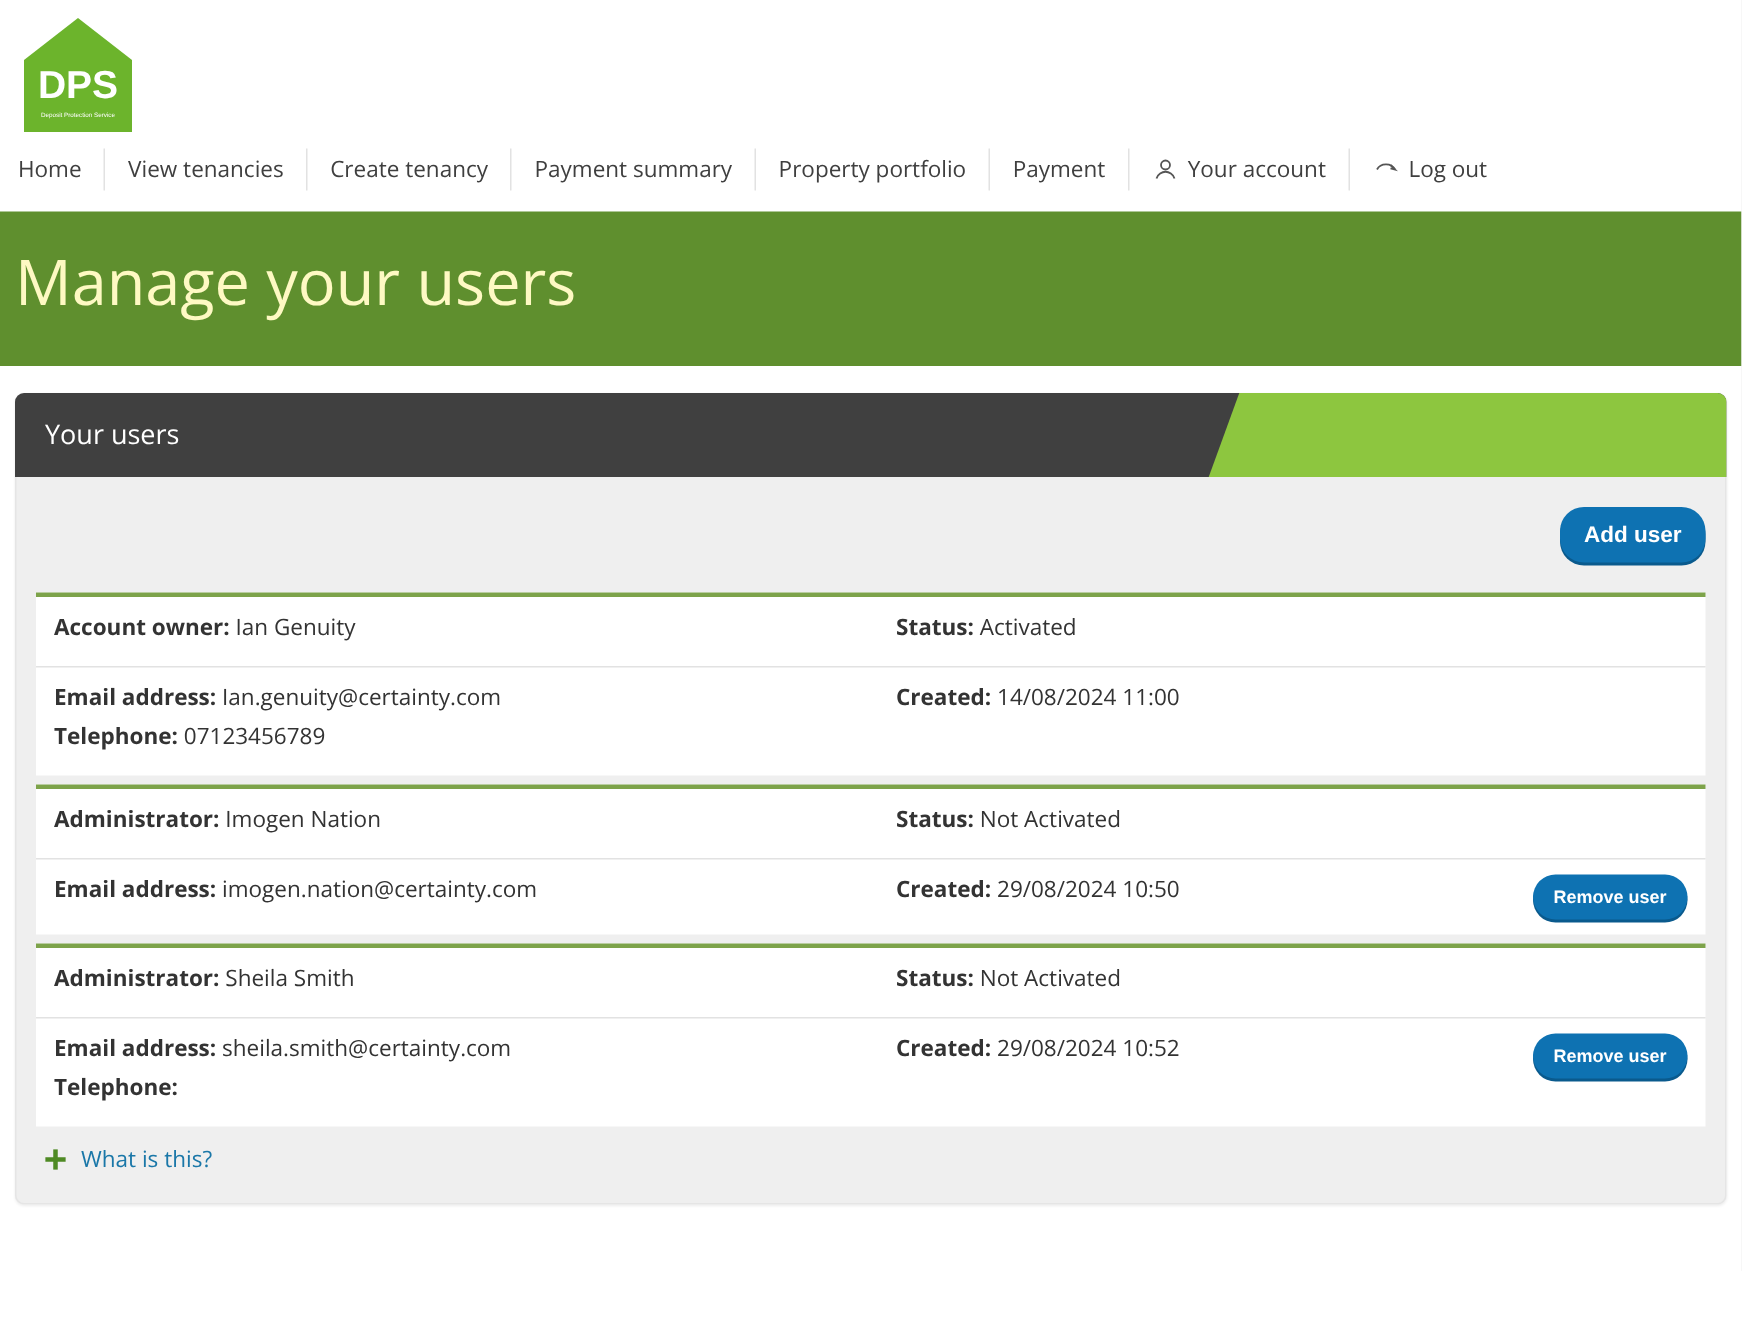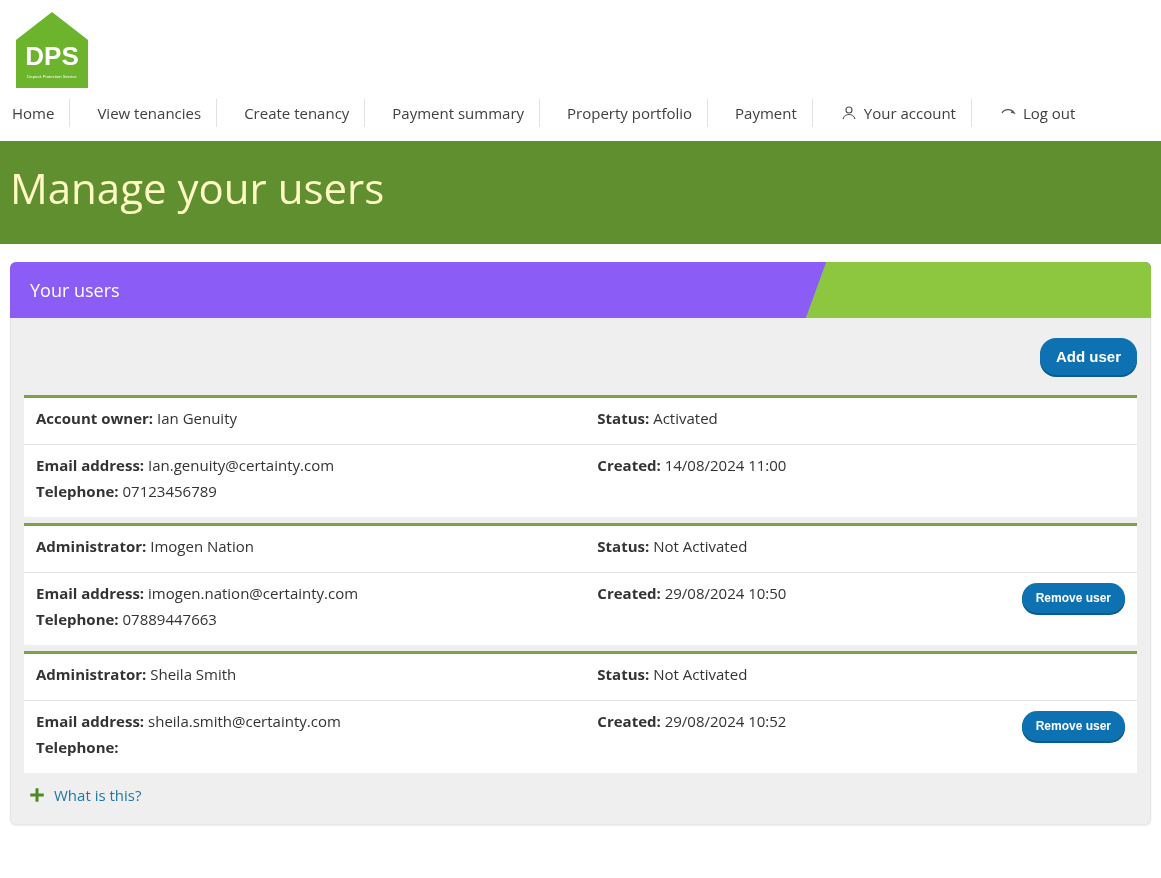--- a/index.html
+++ b/index.html
@@ -7,21 +7,21 @@
     font-family: "Segoe UI", "Open Sans", Arial, sans-serif;
     background: #fff;
     color: #333;
   }
   .logo-wrap { padding: 10px 12px 4px; }
   .logo { width: 80px; height: 80px; }
   nav.main-nav {
     display: flex;
     align-items: center;
     padding: 0 12px 14px;
-    gap: 12px;
+    gap: 0;
     flex-wrap: wrap;
   }
   nav.main-nav .nav-item {
     padding: 4px 15px;
     border-right: 1px solid #e2e2e2;
     color: #3f3f3f;
     font-size: 15px;
     cursor: pointer;
     display: flex;
     align-items: center;
@@ -42,21 +42,21 @@
   }
   .panel {
     background: #efefef;
     border-radius: 6px;
     overflow: hidden;
     box-shadow: inset 0 0 0 1px #e5e5e5, 0 1px 2px rgba(0,0,0,0.08);
     padding-bottom: 10px;
   }
   .panel-header {
     position: relative;
-    background: #8b5cf6;
+    background: #404040;
     color: #fff;
     padding: 16px 20px;
     font-size: 18px;
     overflow: hidden;
   }
   .panel-header::after {
     content: "";
     position: absolute;
     right: 0; top: 0; bottom: 0;
     width: 32%;
@@ -183,21 +183,20 @@
               <div class="kv"><span class="label">Administrator:</span> Imogen Nation</div>
             </div>
             <div class="col-mid">
               <div class="kv"><span class="label">Status:</span> Not Activated</div>
             </div>
             <div class="col-right"></div>
           </div>
           <div class="user-card-row last">
             <div class="col-left">
               <div class="kv"><span class="label">Email address:</span> imogen.nation@certainty.com</div>
-              <div class="kv"><span class="label">Telephone:</span> 07889447663</div>
             </div>
             <div class="col-mid">
               <div class="kv"><span class="label">Created:</span> 29/08/2024 10:50</div>
             </div>
             <div class="col-right">
               <button class="btn small">Remove user</button>
             </div>
           </div>
         </div>
         <div class="user-card">

